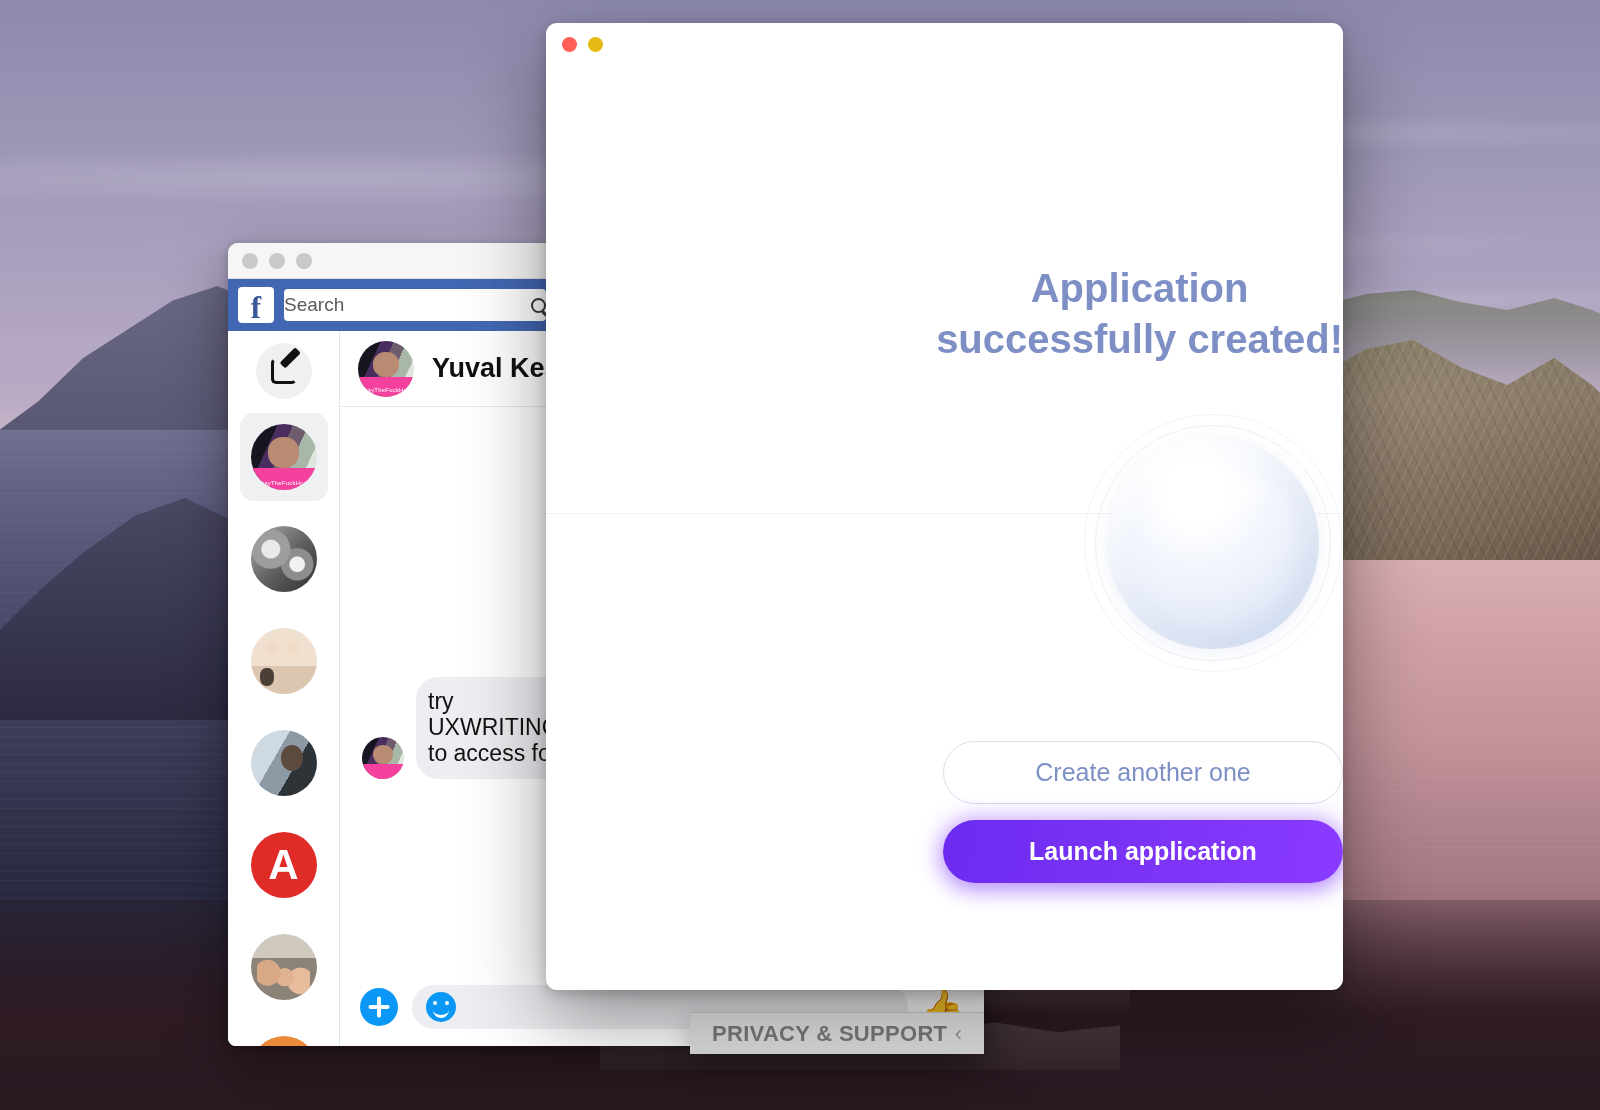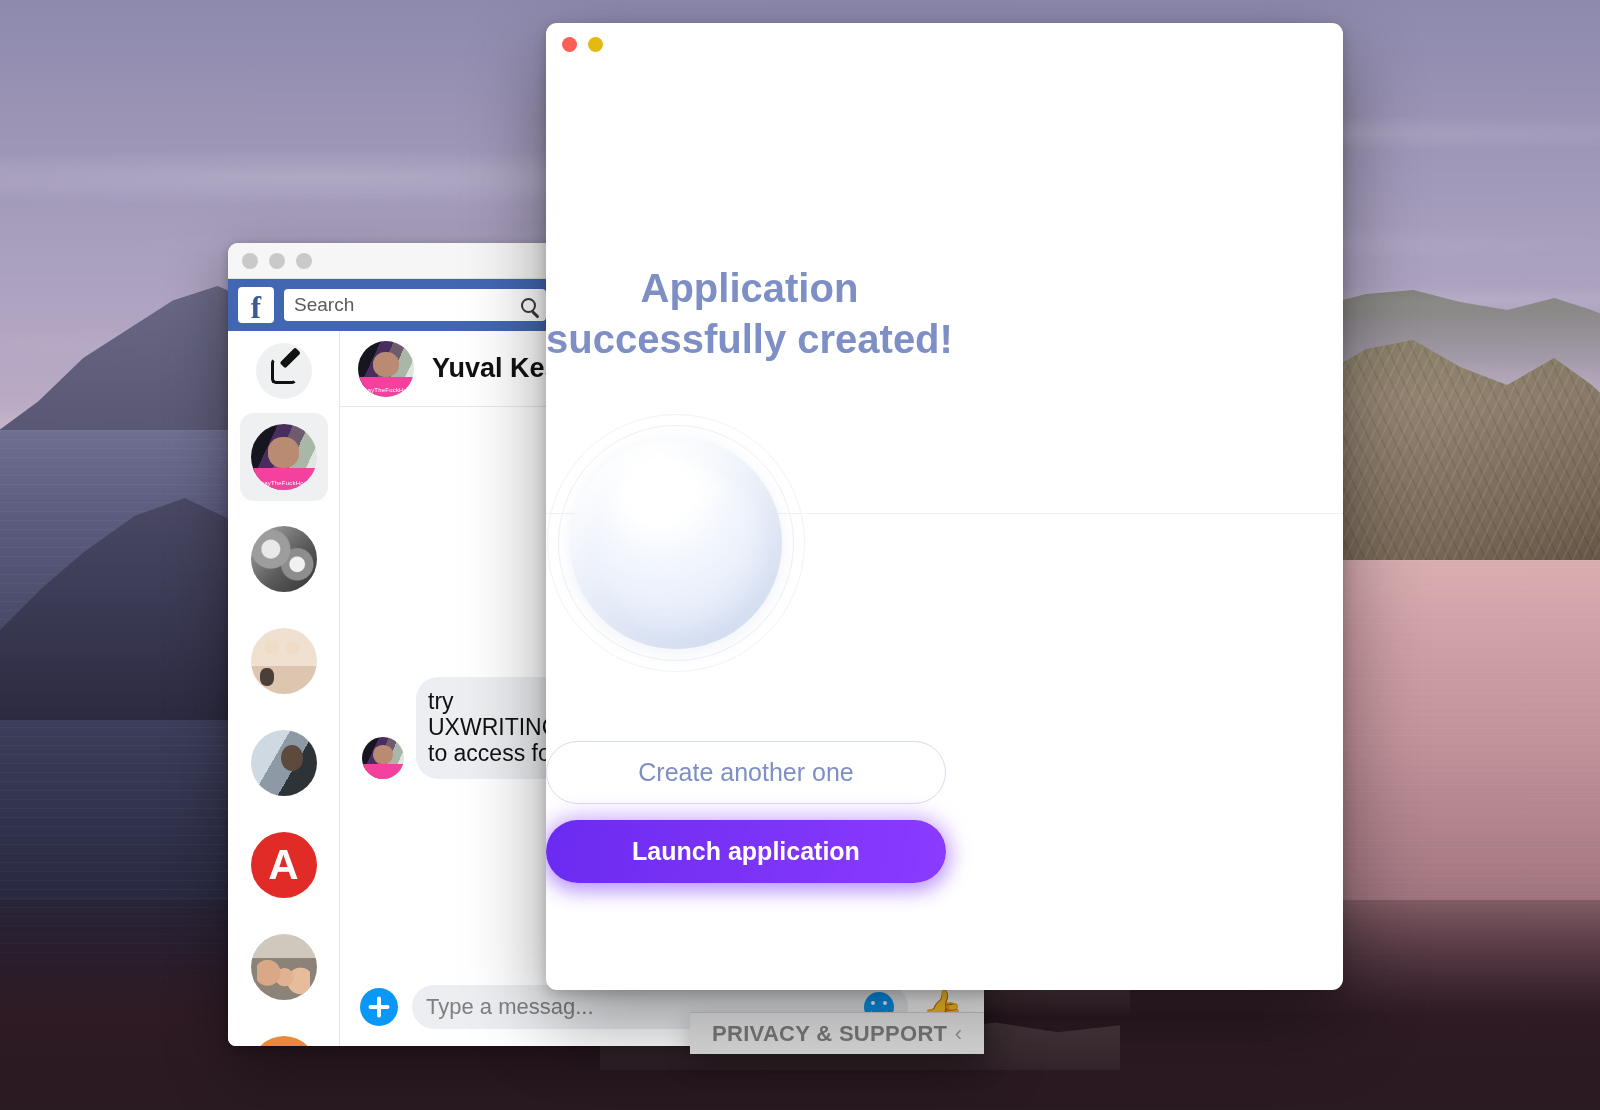--- a/index.html
+++ b/index.html
@@ -171,21 +171,21 @@
   }
   #fb-logo {
     width: 36px; height: 36px; background: #fff; border-radius: 4px;
     display: flex; align-items: flex-end; justify-content: center;
     color: #3b5998; font-size: 31px; font-weight: bold;
     font-family: "Liberation Serif", serif; line-height: .92;
   }
   #fb-search {
     flex: 1; max-width: 262px; height: 32px; background: #fff;
     border-radius: 4px; display: flex; align-items: center;
-    padding: 0 10px; gap: 6px;
+    padding: 0 0; gap: 6px;
   }
   #fb-search-text { font-size: 19px; color: #5b5b5b; flex: 1; }
   .mag {
     width: 15px; height: 15px; border: 2.4px solid #3a3a3a;
     border-radius: 50%; position: relative; flex: none;
   }
   .mag::after {
     content: ""; position: absolute; right: -6px; bottom: -5px;
     width: 9px; height: 2.6px; background: #3a3a3a;
     transform: rotate(45deg); border-radius: 2px;
@@ -389,21 +389,21 @@
   }
   #app-titlebar {
     height: 42px; display: flex; align-items: center; padding: 0 16px;
   }
   #app-hline {
     position: absolute; left: 0; right: 0; top: 490px;
     height: 1px; background: #f0f1f5;
   }
   #app-content {
     position: absolute; inset: 42px 0 0 0;
-    display: flex; flex-direction: column; align-items: flex-start;
+    display: flex; flex-direction: column; align-items: flex-end;
   }
   #app-heading {
     margin-top: 198px;
     font-size: 40px; font-weight: bold; line-height: 1.28;
     color: #7d8fc4; text-align: center; white-space: pre-line;
   }
   #orb-wrap {
     position: relative; width: 260px; height: 260px; margin-top: 48px;
     display: flex; align-items: center; justify-content: center;
   }
@@ -550,21 +550,20 @@
 
           <div class="msg-row out">
             <div class="bubble out">Worked!
 you</div>
           </div>
         </div>
 
         <div id="composer">
           <div id="plus-btn"></div>
           <div id="composer-field">
-            <span id="composer-placeholder">Type a messag...</span>
             <span class="emoji-icon"></span>
           </div>
           <span class="thumb-icon">👍</span>
         </div>
 
       </div>
     </div>
   </div>
 
   <div id="privacy-strip">

